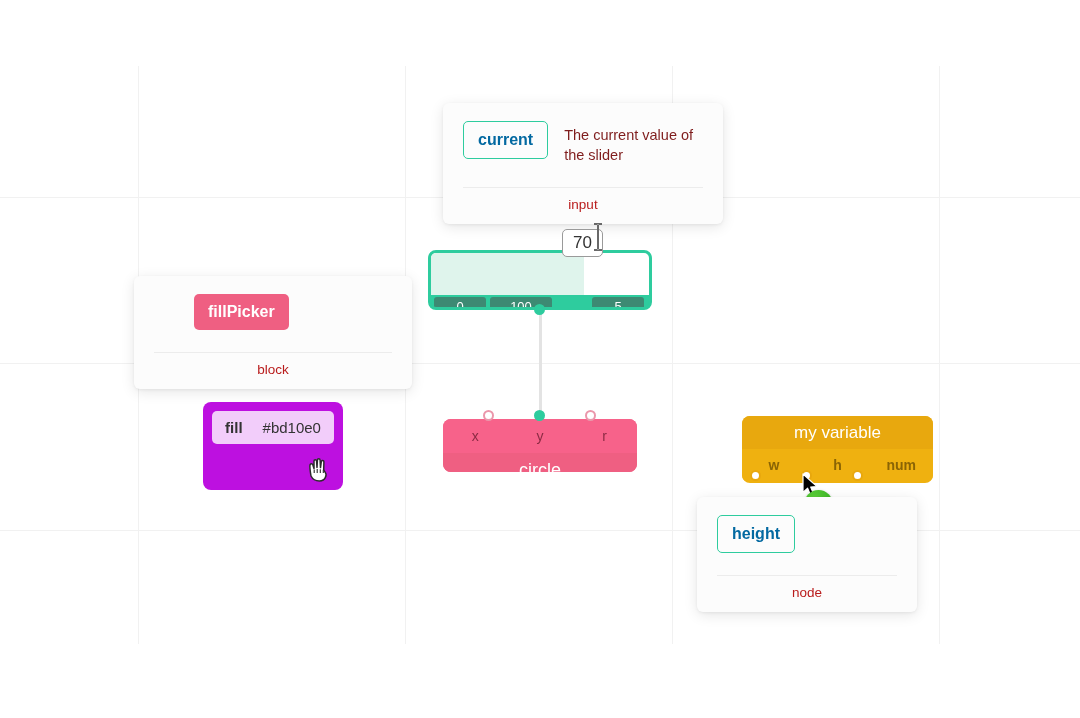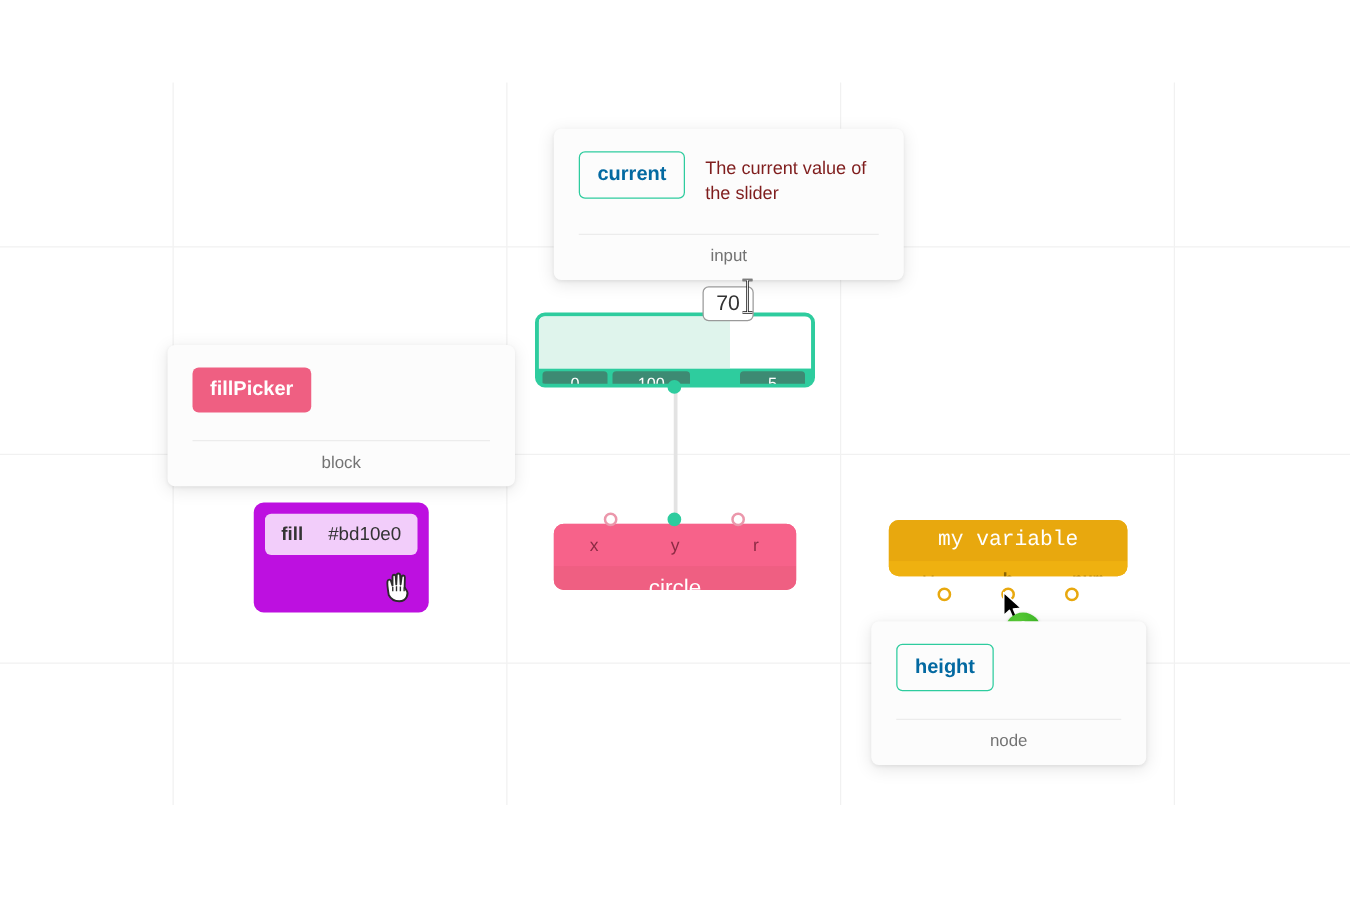--- a/index.html
+++ b/index.html
@@ -30,33 +30,33 @@
   .tip-chip {
     flex: 0 0 auto;
     border-radius: 5px;
     font-size: 16px;
     font-weight: 600;
     padding: 10px 14px;
     line-height: 1;
     white-space: nowrap;
   }
   .chip-outline { border: 1.5px solid #2ecc9e; color: #0369a1; background: transparent; }
-  .chip-solid   { background: #ef5f82; color: #ffffff; }
+  .chip-solid   { background: #ef5f82; color: #ffffff; margin-left: 40px; }
   .tip-desc {
     font-size: 14.5px;
     color: #7f1d1d;
     line-height: 1.35;
     padding-top: 5px;
     max-width: 165px;
   }
   .tip-sep { height: 1px; background: #ececec; margin-top: 22px; }
   .tip-foot {
     text-align: center;
     font-size: 13.5px;
-    color: #737373;
+    color: #b91c1c;
     padding: 9px 0 12px 0;
   }
 
   
   .slider-node {
     position: absolute;
     border: 3px solid #2ecc9e;
     border-radius: 8px;
     background: #2ecc9e;
     overflow: hidden;
@@ -246,21 +246,21 @@
       <span>x</span>
       <span>y</span>
       <span>r</span>
     </div>
     <div class="circle-title">circle</div>
   </div>
   <div class="port" style="left:483px; top:410px;"></div>
   <div class="port filled" style="left:534px; top:410px;"></div>
   <div class="port" style="left:585px; top:410px;"></div>
 
-  <div class="var-node" style="left:711px; top:416px; width:191px; height:45px;font-family:Liberation Mono, monospace;">
+  <div class="var-node" style="left:742px; top:416px; width:191px; height:67px;">
     <div class="var-title">my variable</div>
     <div class="var-ports">
       <span>w</span>
       <span>h</span>
       <span>num</span>
     </div>
   </div>
   <div class="port gold" style="left:750px; top:470px;"></div>
   <div class="port gold" style="left:801px; top:470px;"></div>
   <div class="port gold" style="left:852px; top:470px;"></div>

